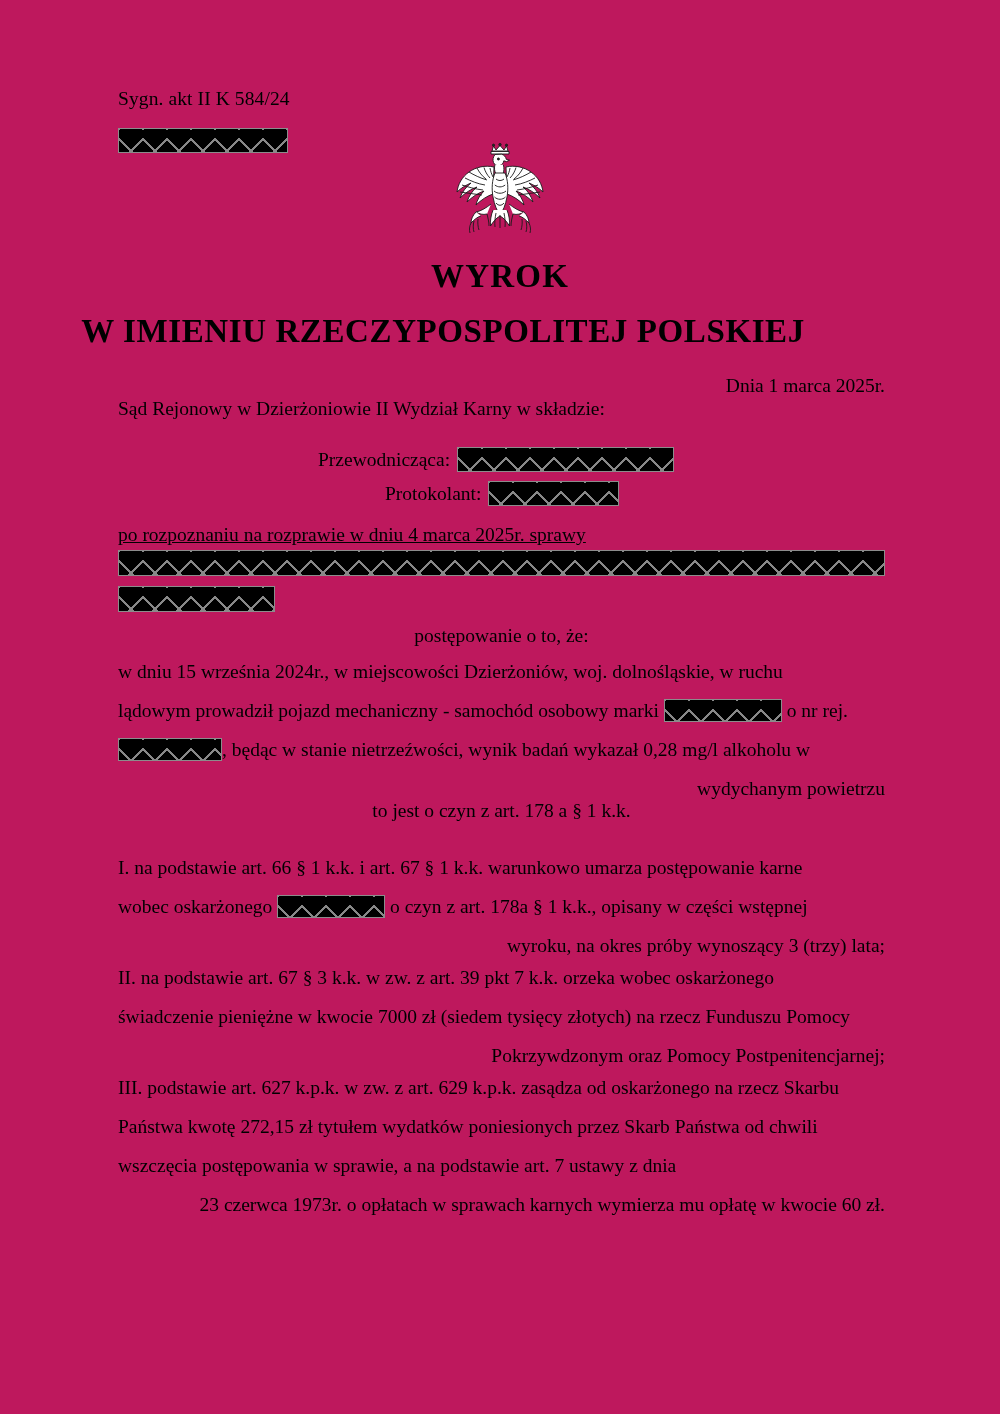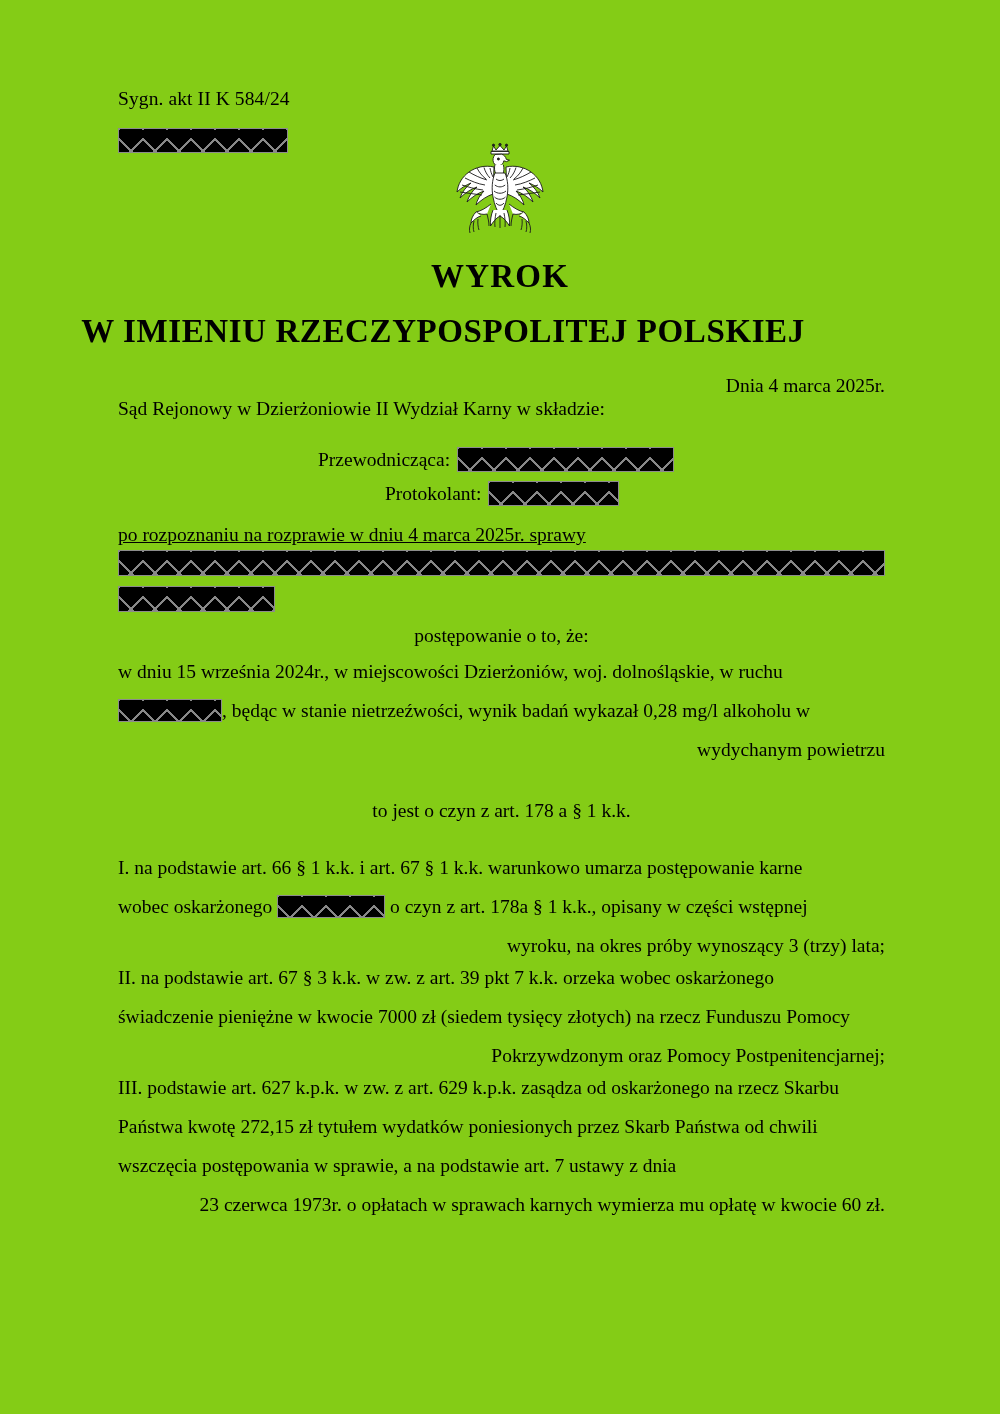--- a/index.html
+++ b/index.html
@@ -15,21 +15,21 @@
     font-family: "Liberation Serif", "DejaVu Serif", serif;
     color: #000000;
     overflow: hidden;
   }
 
   .page {
     position: absolute;
     left: 0; top: 0;
     width: 1000px;
     height: 1414px;
-    background: #84cc16;
+    background: #be185d;
   }
 
   
   .redact {
     display: inline-block;
     vertical-align: middle;
     background-color: #000;
     border: 1px solid #8c8c8c;
     box-sizing: border-box;
     height: 24px;
@@ -263,21 +263,21 @@
         <path d="M44 76 C45 80 46 84 46 88"></path>
         <path d="M70 76 C69 80 68 84 68 88"></path>
       </g>
     </svg>
   </div>
 
   <div class="title-wyrok">WYROK</div>
 
   <div class="title-imieniu">W  IMIENIU RZECZYPOSPOLITEJ  POLSKIEJ</div>
 
-  <div class="date-line">Dnia 4 marca 2025r.</div>
+  <div class="date-line">Dnia 1 marca 2025r.</div>
 
   <div class="court-line">
     <b>Sąd Rejonowy w Dzierżoniowie II Wydział Karny</b><span> w składzie:</span>
   </div>
 
   <div class="panel-row panel-presiding">
     <span class="lbl">Przewodnicząca:</span>
     <span class="redact"></span>
   </div>
 
@@ -288,20 +288,25 @@
 
   <div class="para nojust p-rozpoznaniu">po rozpoznaniu na rozprawie w dniu 4 marca 2025r. sprawy</div>
 
   <div class="redact bar-full"></div>
   <div class="redact bar-short"></div>
 
   <div class="para center p-oskarzonego">postępowanie o to, że:</div>
 
   <div class="para p-czyn just-all">
     <span class="line">w dniu 15 września 2024r., w miejscowości Dzierżoniów, woj. dolnośląskie, w ruchu</span>
+    <span class="line">
+      <span>lądowym prowadził pojazd mechaniczny - samochód osobowy marki</span>
+      <span class="redact inline" style="width:118px"></span>
+      <span>o nr rej.</span>
+    </span>
     <span class="line">
       <span class="redact inline" style="width:104px"></span><span>, będąc w stanie nietrzeźwości, wynik badań wykazał 0,28 mg/l alkoholu w</span>
     </span>
     <span class="line last">wydychanym powietrzu</span>
   </div>
 
   <div class="para center p-tojest">to jest o czyn z art. 178 a § 1 k.k.</div>
 
   <div class="para p-point p-i just-all">
     <span class="line">I. na podstawie art. 66 § 1 k.k. i art. 67 § 1 k.k. warunkowo umarza postępowanie karne</span>

